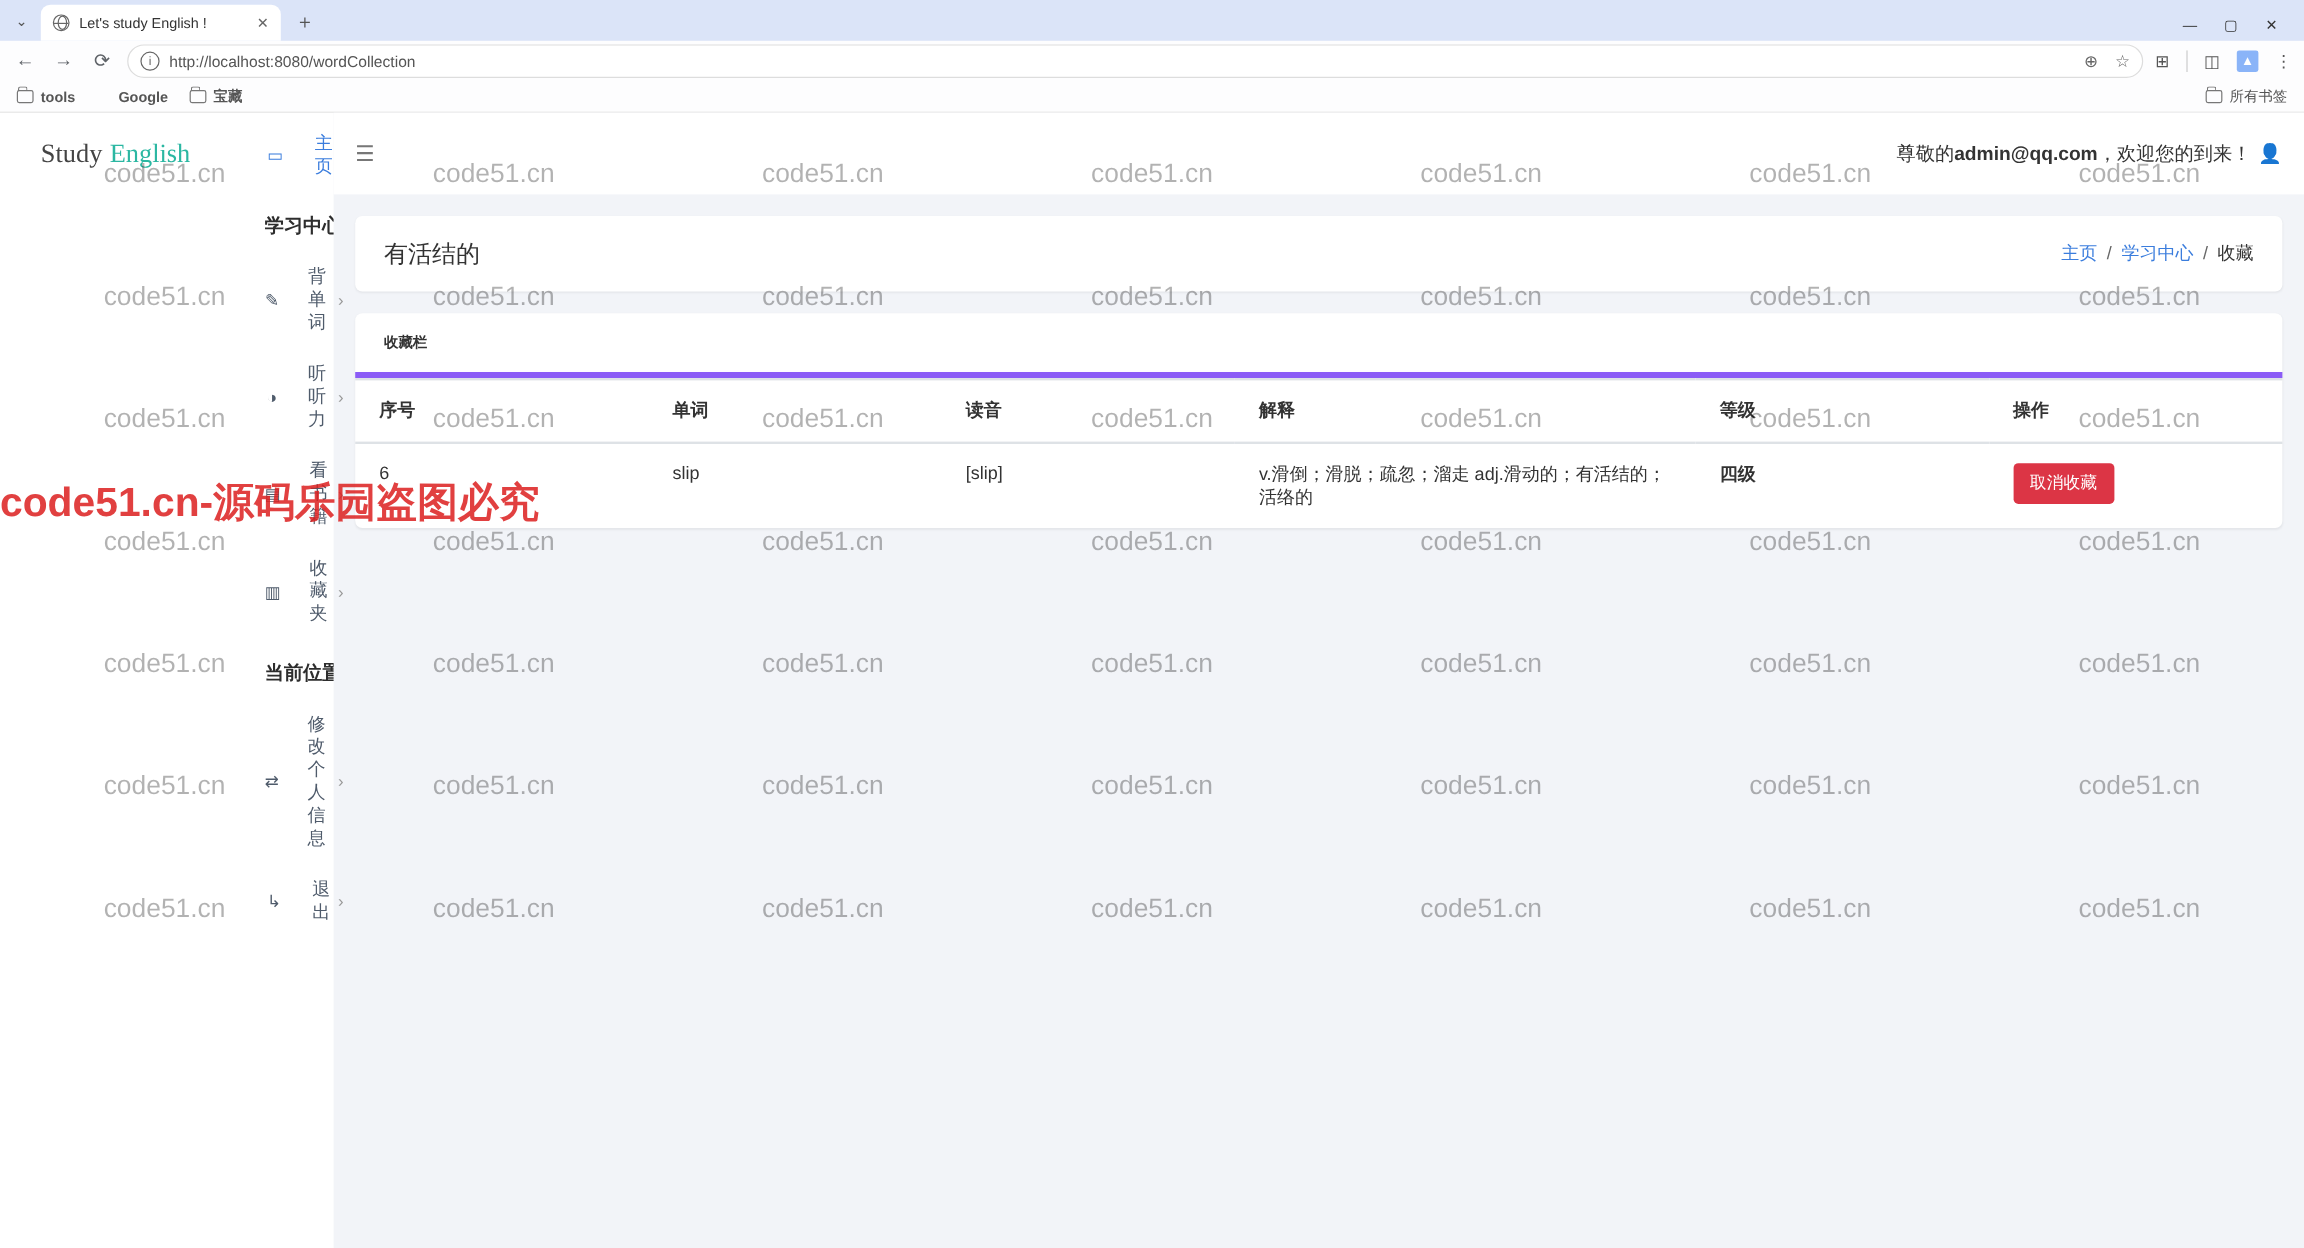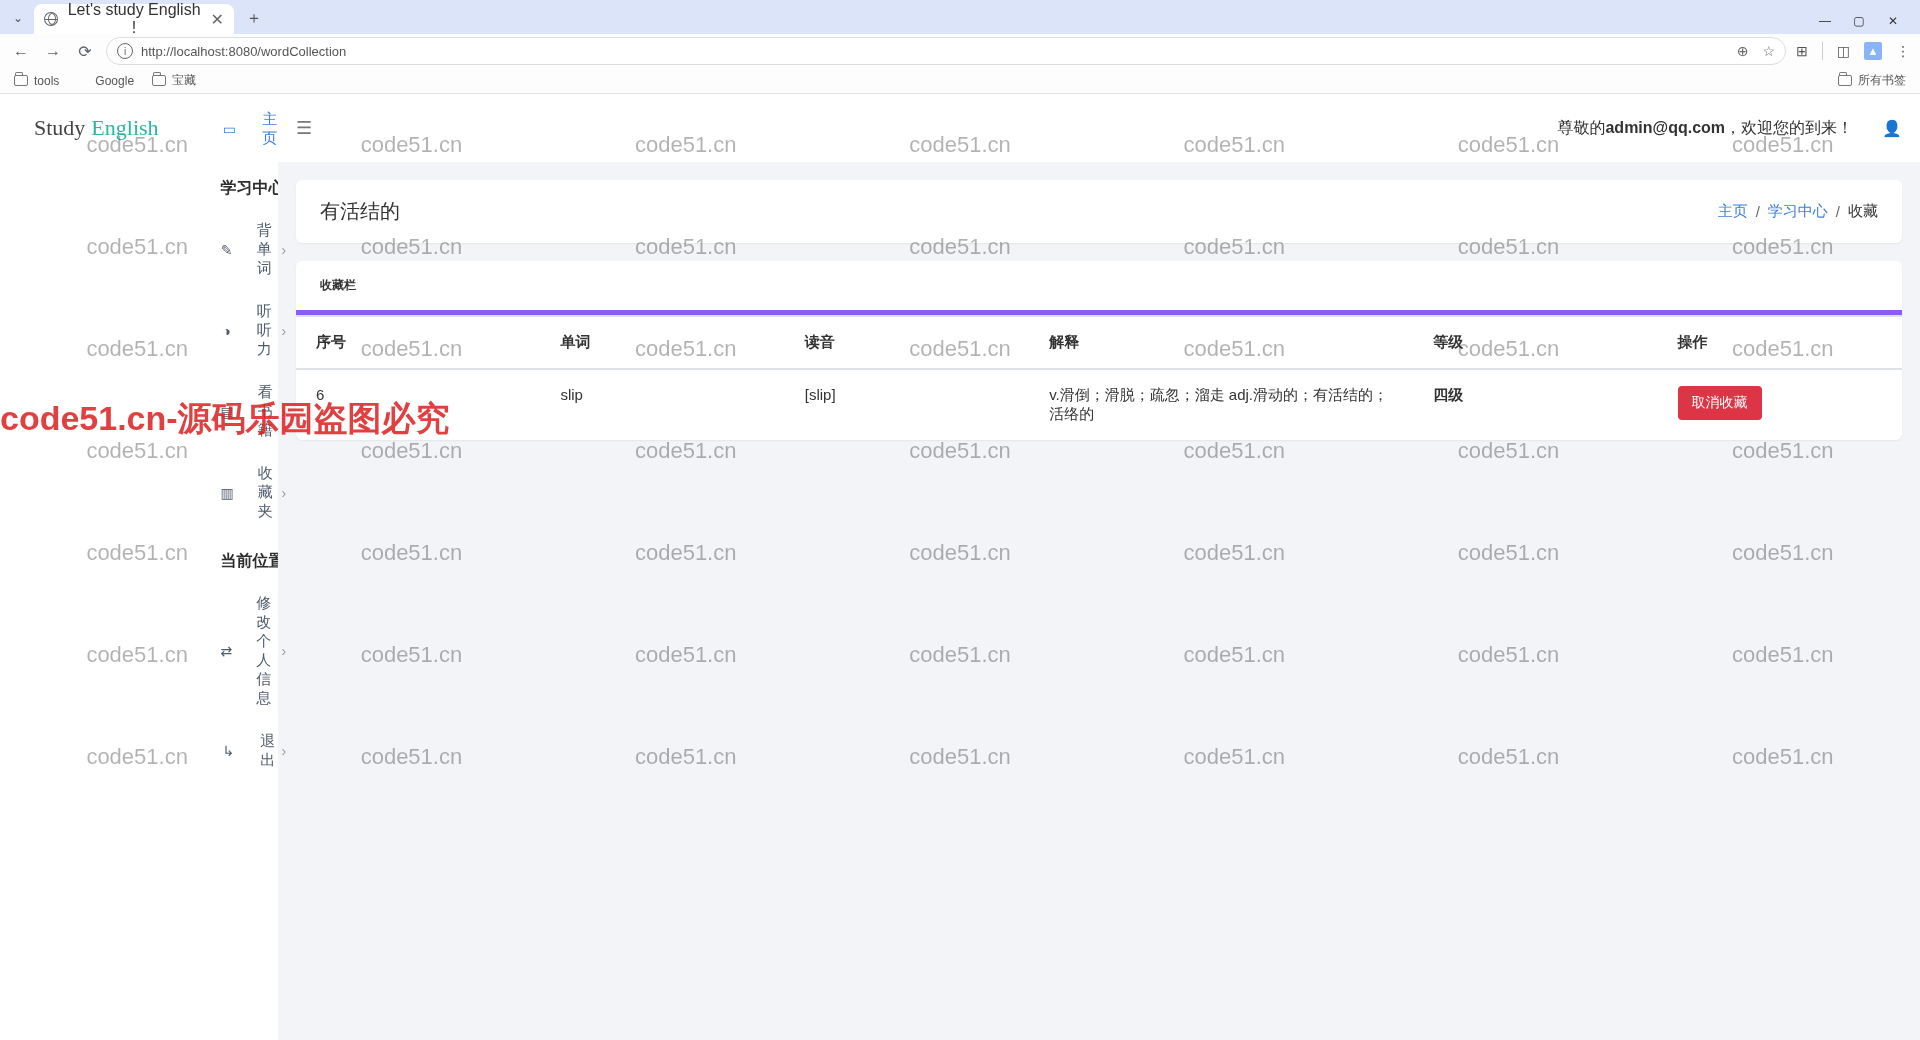--- a/index.html
+++ b/index.html
@@ -2,41 +2,41 @@
 <html><head>
 <meta charset="utf-8">
 <style>
   * { margin: 0; padding: 0; box-sizing: border-box; }
   body { font-family: -apple-system, "Segoe UI", "Microsoft YaHei", sans-serif; background: #fff; color: #333; overflow: hidden; }
 
   
   .browser-chrome { height: 94px; background: #fdfdfe; border-bottom: 0; display: flex; flex-direction: column; font-size: 12px; color: #555; }
   .tabs-strip { height: 34px; background: #dbe4f8; display: flex; align-items: flex-end; padding: 0 8px; gap: 6px; }
   .tab-dropdown { width: 20px; height: 24px; display: flex; align-items: center; justify-content: center; margin-bottom: 4px; }
-  .tab { background: #fff; border-radius: 8px 8px 0 0; height: 30px; width: 200px; display: flex; align-items: center; padding: 0 10px; gap: 8px; font-size: 16px; color: #333; text-align: center; }
+  .tab { background: #fff; border-radius: 8px 8px 0 0; height: 30px; width: 200px; display: flex; align-items: center; padding: 0 10px; gap: 8px; font-size: 12px; color: #333; text-align: center; }
   .tab .globe { width: 14px; height: 14px; border: 1px solid #666; border-radius: 50%; position: relative; }
   .tab .globe::before { content: ""; position: absolute; top: 0; bottom: 0; left: 50%; width: 6px; margin-left: -3px; border: 1px solid #666; border-radius: 50%; }
   .tab .globe::after { content: ""; position: absolute; left: 0; right: 0; top: 50%; height: 0; border-top: 1px solid #666; }
   .tab .tab-close { margin-left: auto; color: #666; }
   .plus-tab { width: 28px; height: 28px; display: flex; align-items: center; justify-content: center; font-size: 16px; color: #555; margin-bottom: 2px; }
   .window-controls { margin-left: auto; display: flex; gap: 20px; padding: 6px 12px; color: #333; font-size: 12px; }
   .window-controls span { width: 14px; text-align: center; }
 
   .addr-row { height: 34px; display: flex; align-items: center; padding: 0 10px; gap: 10px; }
   .nav-btn { width: 22px; height: 22px; display: flex; align-items: center; justify-content: center; color: #5f6368; font-size: 16px; }
   .url-bar { flex: 1; height: 28px; border: 1px solid #ddd; border-radius: 14px; display: flex; align-items: center; padding: 0 10px; gap: 8px; background: #fff; }
   .url-bar .info-icon { width: 16px; height: 16px; border: 1px solid #666; border-radius: 50%; display: flex; align-items: center; justify-content: center; font-size: 10px; color: #666; }
   .url-bar .url-text { flex: 1; color: #555; font-size: 13px; }
   .url-bar .url-icons { display: flex; gap: 14px; color: #666; font-size: 14px; }
   .chrome-icons { display: flex; gap: 14px; align-items: center; color: #555; font-size: 14px; }
   .chrome-icons .divider { width: 1px; height: 18px; background: #ccc; }
   .avatar-dot { width: 18px; height: 18px; border-radius: 2px; background: #8ab4f8; display: flex; align-items: center; justify-content: center; color: #fff; font-size: 11px; }
 
   .bookmarks-row { height: 26px; display: flex; align-items: center; padding: 0 14px; gap: 18px; color: #555; font-size: 12px; border-bottom: 1px solid #e5e5e5; }
-  .bm { display: flex; align-items: center; gap: 6px; }
+  .bm { display: flex; align-items: center; gap: 6px; font-weight: bold; }
   .bm .folder-icon, .right-bm .folder-icon { width: 14px; height: 11px; border: 1px solid #777; border-radius: 2px; position: relative; }
   .bm .folder-icon::before, .right-bm .folder-icon::before { content: ""; position: absolute; top: -4px; left: 0; width: 6px; height: 3px; border: 1px solid #777; border-bottom: none; border-radius: 2px 2px 0 0; }
   .right-bm { margin-left: auto; display: flex; align-items: center; gap: 6px; }
 
   
   .app { display: flex; height: calc(1040px - 94px); }
   .sidebar { width: 278px; display: flex; flex-direction: row; }
   .logo { height: 68px; display: flex; align-items: center; padding: 0 34px; font-size: 22px; }
   .logo .s-text { color: #444; font-family: Georgia, serif; margin-right: 6px; }
   .logo .e-text { color: #2bb7a2; font-family: Georgia, serif; }
@@ -45,21 +45,21 @@
   .nav-item { display: flex; align-items: center; padding: 12px 28px; color: #4f5b6b; font-size: 15px; cursor: pointer; position: relative; }
   .nav-item.home { color: #3b7ddd; }
   .nav-item .ic { width: 22px; display: flex; justify-content: center; color: inherit; font-size: 14px; }
   .nav-item .label { margin-left: 24px; }
   .nav-item .chev { margin-left: auto; color: #999; font-size: 14px; }
   .nav-heading { padding: 18px 28px 10px; font-weight: 700; color: #2d2d2d; font-size: 16px; }
 
   .main { flex: 1; background: #f2f4f8; display: flex; flex-direction: column; }
   .topbar { height: 68px; background: #fff; display: flex; align-items: center; padding: 0 18px; }
   .hamburger { color: #777; font-size: 18px; cursor: pointer; }
-  .topbar-right { margin-left: auto; display: flex; align-items: center; gap: 29px; color: #333; font-size: 16px; }
+  .topbar-right { margin-left: auto; display: flex; align-items: center; gap: 6px; color: #333; font-size: 16px; }
   .topbar-right b { font-weight: 700; }
   .user-icon { color: #999; font-size: 16px; }
 
   .content { padding: 18px; display: flex; flex-direction: column; gap: 18px; flex: 1; }
   .card { background: #fff; border-radius: 6px; box-shadow: 0 1px 2px rgba(0,0,0,0.06); }
 
   .loc-card { display: flex; align-items: center; padding: 18px 24px; }
   .loc-title { font-size: 20px; color: #333; }
   .breadcrumb { margin-left: auto; font-size: 15px; color: #666; display: flex; gap: 8px; align-items: center; }
   .breadcrumb a { color: #3b7ddd; text-decoration: none; }

